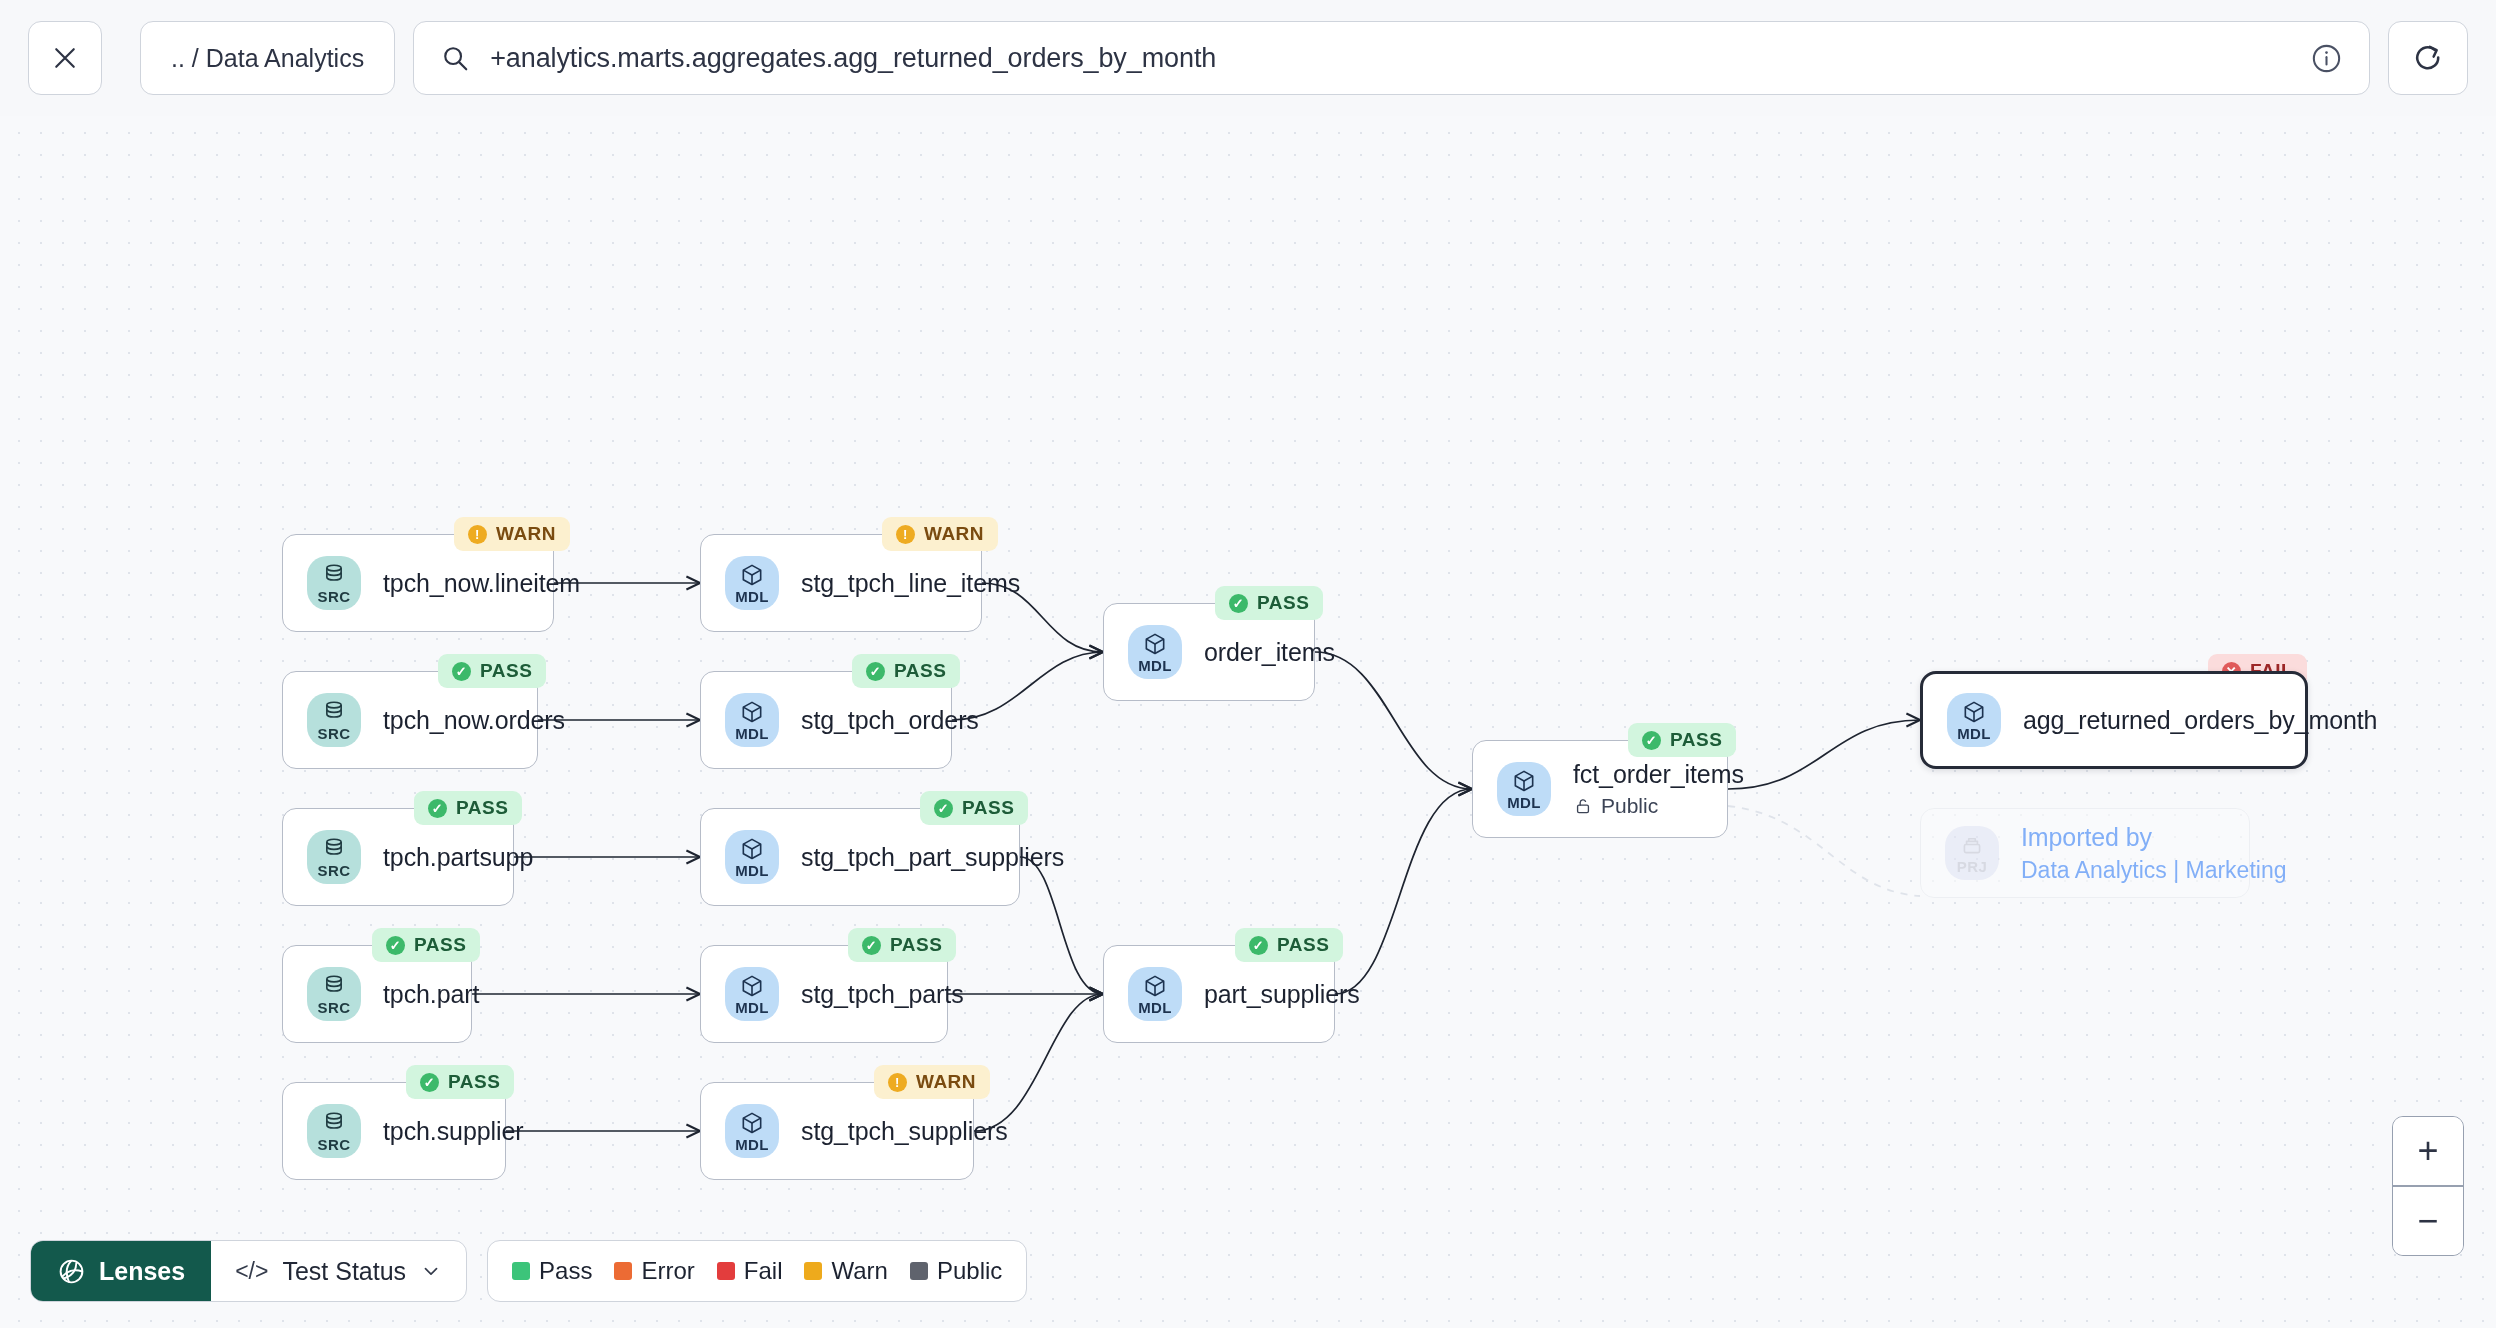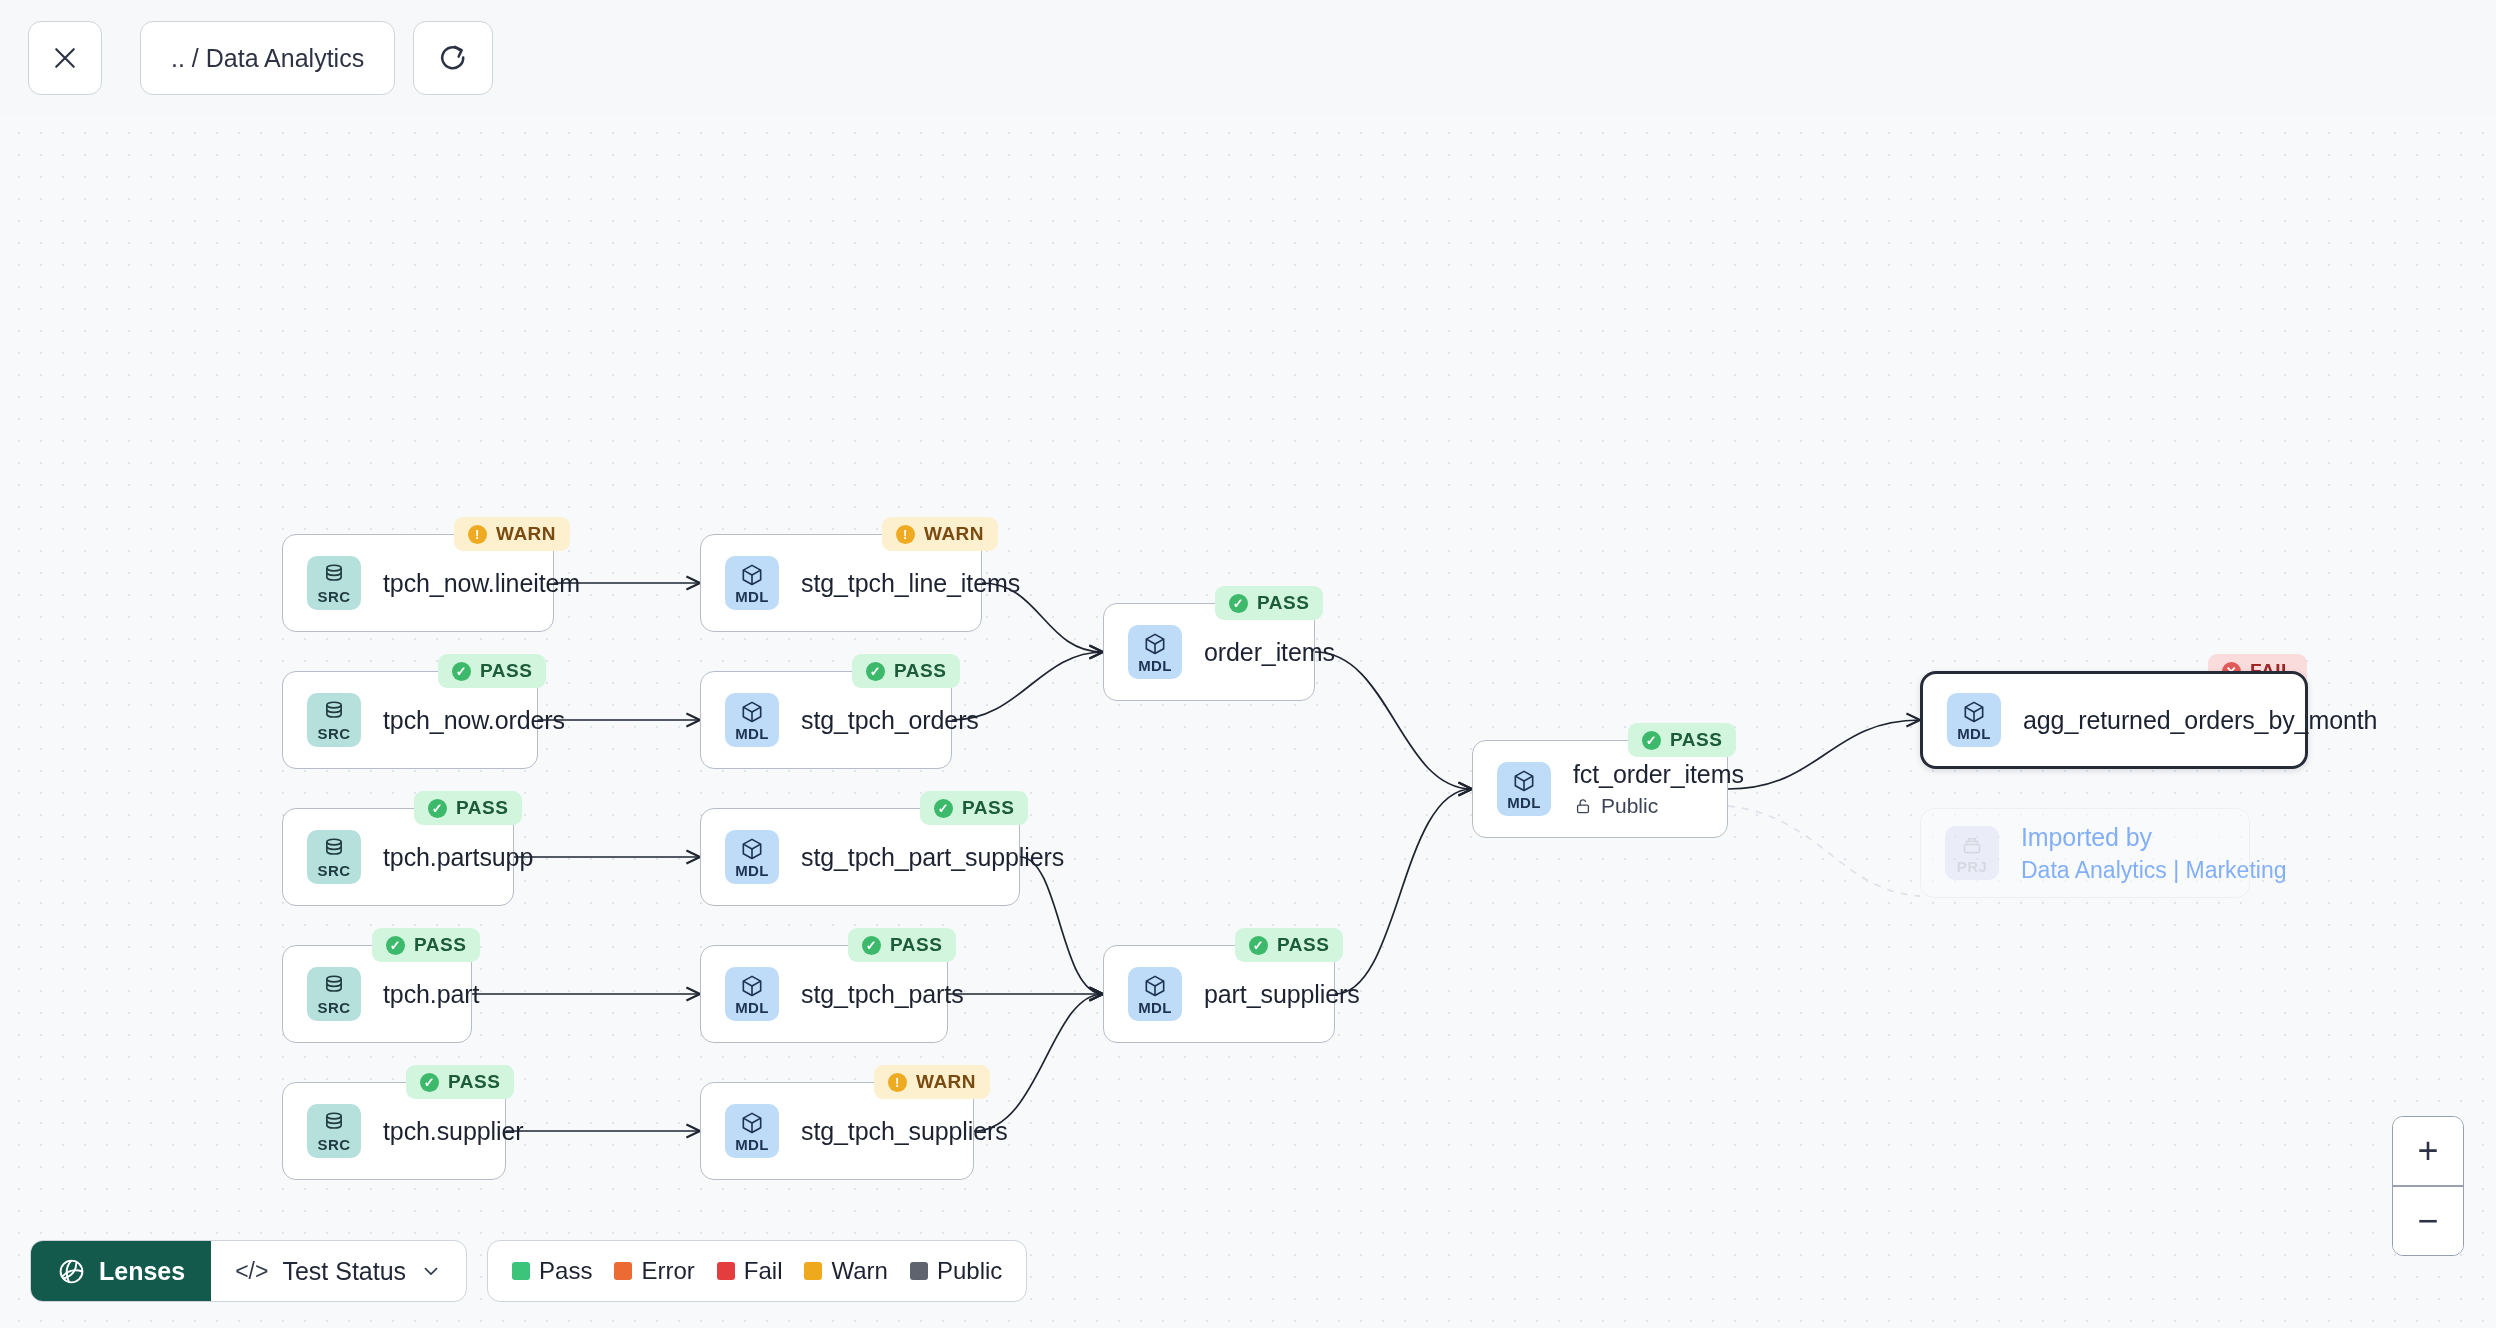--- a/index.html
+++ b/index.html
@@ -81,21 +81,21 @@
   }
   .node.faded {
     border: 1.6px solid #e7eaef;
     background: #fbfcfd;
     opacity: .62;
     z-index: 3;
     cursor: default;
   }
   .badge-type {
     width: 54px; height: 54px;
-    border-radius: 10px;
+    border-radius: 20px;
     display: flex; flex-direction: column;
     align-items: center; justify-content: center;
     flex: 0 0 54px;
     gap: 1px;
   }
   .badge-type.src { background: #b6e0dc; color: #1f3b41; }
   .badge-type.mdl { background: #bedcf7; color: #1d3350; }
   .badge-type.prj { background: #e3e6f5; color: #c3c7d4; }
   .badge-type .tl { font-size: 15px; font-weight: 700; letter-spacing: .4px; line-height: 1; }
   .node-body { display: flex; flex-direction: column; gap: 5px; min-width: 0; }
@@ -202,20 +202,32 @@
   <div class="tb-btn tb-close">
     <svg class="icon-svg" width="30" height="30" viewBox="0 0 24 24" fill="none" stroke="#2d3344" stroke-width="1.7" stroke-linecap="round">
       <path d="M5 5 L19 19 M19 5 L5 19"></path>
     </svg>
   </div>
 
   <div class="tb-btn tb-breadcrumb">
     <span>.. / Data Analytics</span>
   </div>
 
+  <div class="tb-btn tb-search">
+    <svg class="icon-svg" width="30" height="30" viewBox="0 0 24 24" fill="none" stroke="#2d3344" stroke-width="1.7" stroke-linecap="round">
+      <circle cx="10.5" cy="10.5" r="6.3"></circle>
+        <path d="M15.3 15.3 L21 21"></path>
+    </svg>
+    <span class="q" title="Search lineage">+analytics.marts.aggregates.agg_returned_orders_by_month</span>
+    <svg class="icon-svg" width="33" height="33" viewBox="0 0 24 24" fill="none" stroke="#4a5164" stroke-width="1.5" stroke-linecap="round">
+      <circle cx="12" cy="12" r="9.2"></circle>
+        <path d="M12 11 L12 16.4"></path>
+        <circle cx="12" cy="7.7" r="0.95" fill="#4a5164" stroke="none"></circle>
+    </svg>
+  </div>
 
   <div class="tb-btn tb-refresh">
     <svg class="icon-svg" width="34" height="34" viewBox="0 0 24 24" fill="none" stroke="#2d3344" stroke-width="1.8" stroke-linecap="round" stroke-linejoin="round">
       <path d="M19.2 11.6 a7.4 7.4 0 1 1 -2.6 -5.4"></path>
       <path d="M13.3 4.2 L18.1 6.5 L16 11"></path>
     </svg>
   </div>
 </div>
 
 <div class="canvas">

